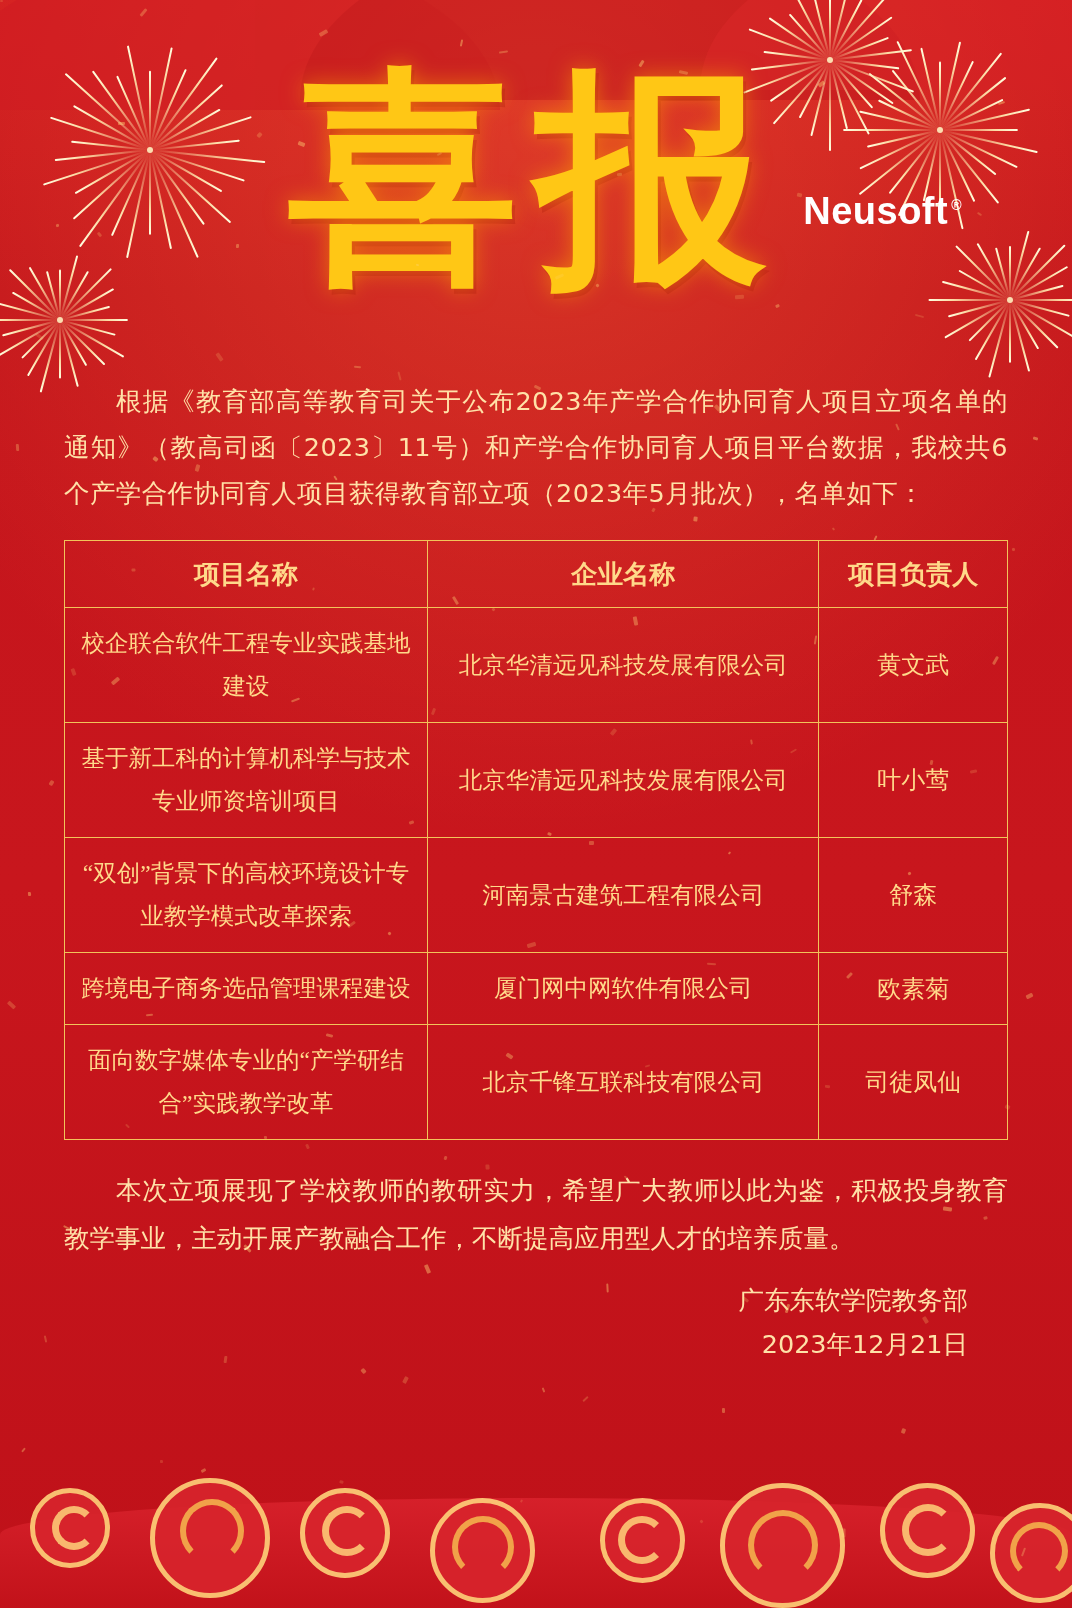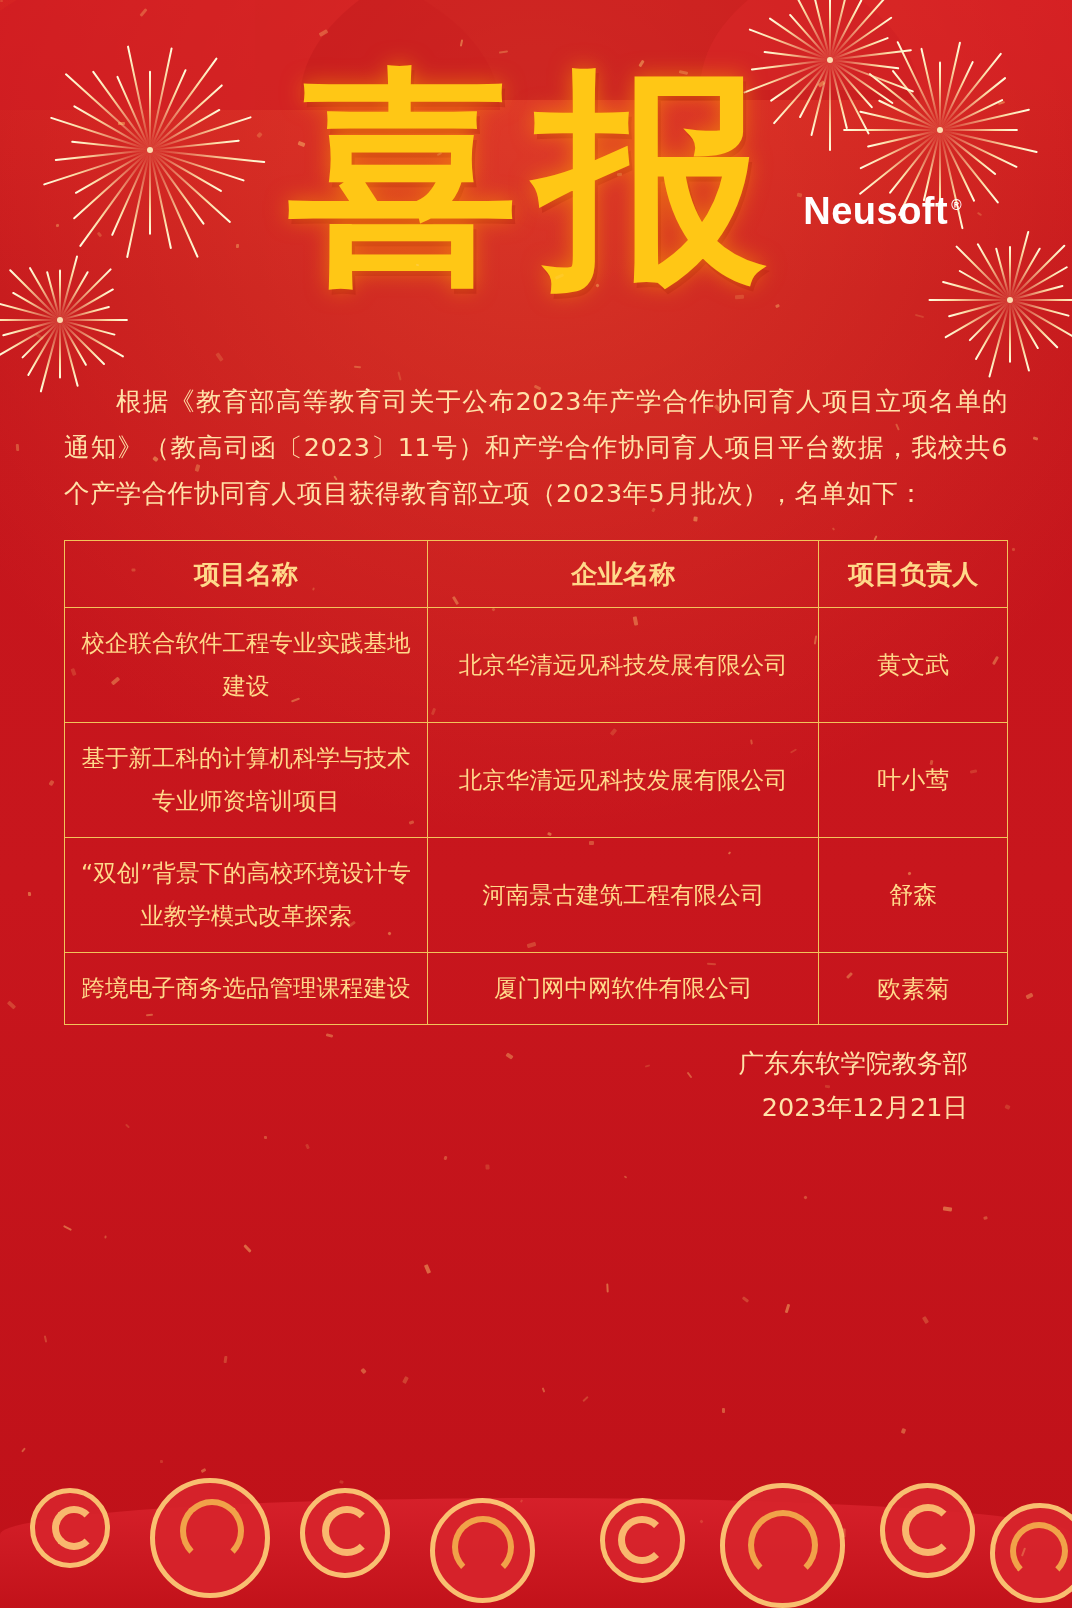--- a/index.html
+++ b/index.html
@@ -97,21 +97,21 @@
   }
   thead th{
     font-size:26px;
     color:#ffd98a;
     padding:12px 8px;
     line-height:42px;
   }
   col.c1{width:38.5%;}
   col.c2{width:41.5%;}
   col.c3{width:20%;}
-  td.name{font-size:23.5px;line-height:43px;padding-left:14px;padding-right:14px;}
+  td.name{font-size:23.5px;line-height:43px;padding-left:14px;padding-right:14px;font-family:Liberation Serif, serif;}
   td.comp{font-size:23.5px;line-height:43px;padding-left:10px;padding-right:10px;}
   td.lead{font-size:24px;}
 
   
   .closing{
     margin:26px 64px 0 64px;
     color:#ffe2a8;
     font-size:25.5px;
     line-height:48px;
     text-align:justify;
@@ -332,24 +332,30 @@
         <tr>
           <td class="name">“双创”背景下的高校环境设计专业教学模式改革探索</td>
           <td class="comp">河南景古建筑工程有限公司</td>
           <td class="lead">舒森</td>
         </tr>
         <tr>
           <td class="name">跨境电子商务选品管理课程建设</td>
           <td class="comp">厦门网中网软件有限公司</td>
           <td class="lead">欧素菊</td>
         </tr>
+        <tr>
+          <td class="name">面向数字媒体专业的“产学研结合”实践教学改革</td>
+          <td class="comp">北京千锋互联科技有限公司</td>
+          <td class="lead">司徒凤仙</td>
+        </tr>
       </tbody>
     </table>
   </div>
 
+  <p class="closing">本次立项展现了学校教师的教研实力，希望广大教师以此为鉴，积极投身教育教学事业，主动开展产教融合工作，不断提高应用型人才的培养质量。</p>
 
   <div class="sign">
     <div>广东东软学院教务部</div>
     <div>2023年12月21日</div>
   </div>
 
   <div class="clouds">
     <div class="cloud-band"></div>
     <div class="bubble" style="left:30px;bottom:40px;width:70px;height:70px;"></div>
     <div class="bubble" style="left:150px;bottom:10px;width:110px;height:110px;"></div>

